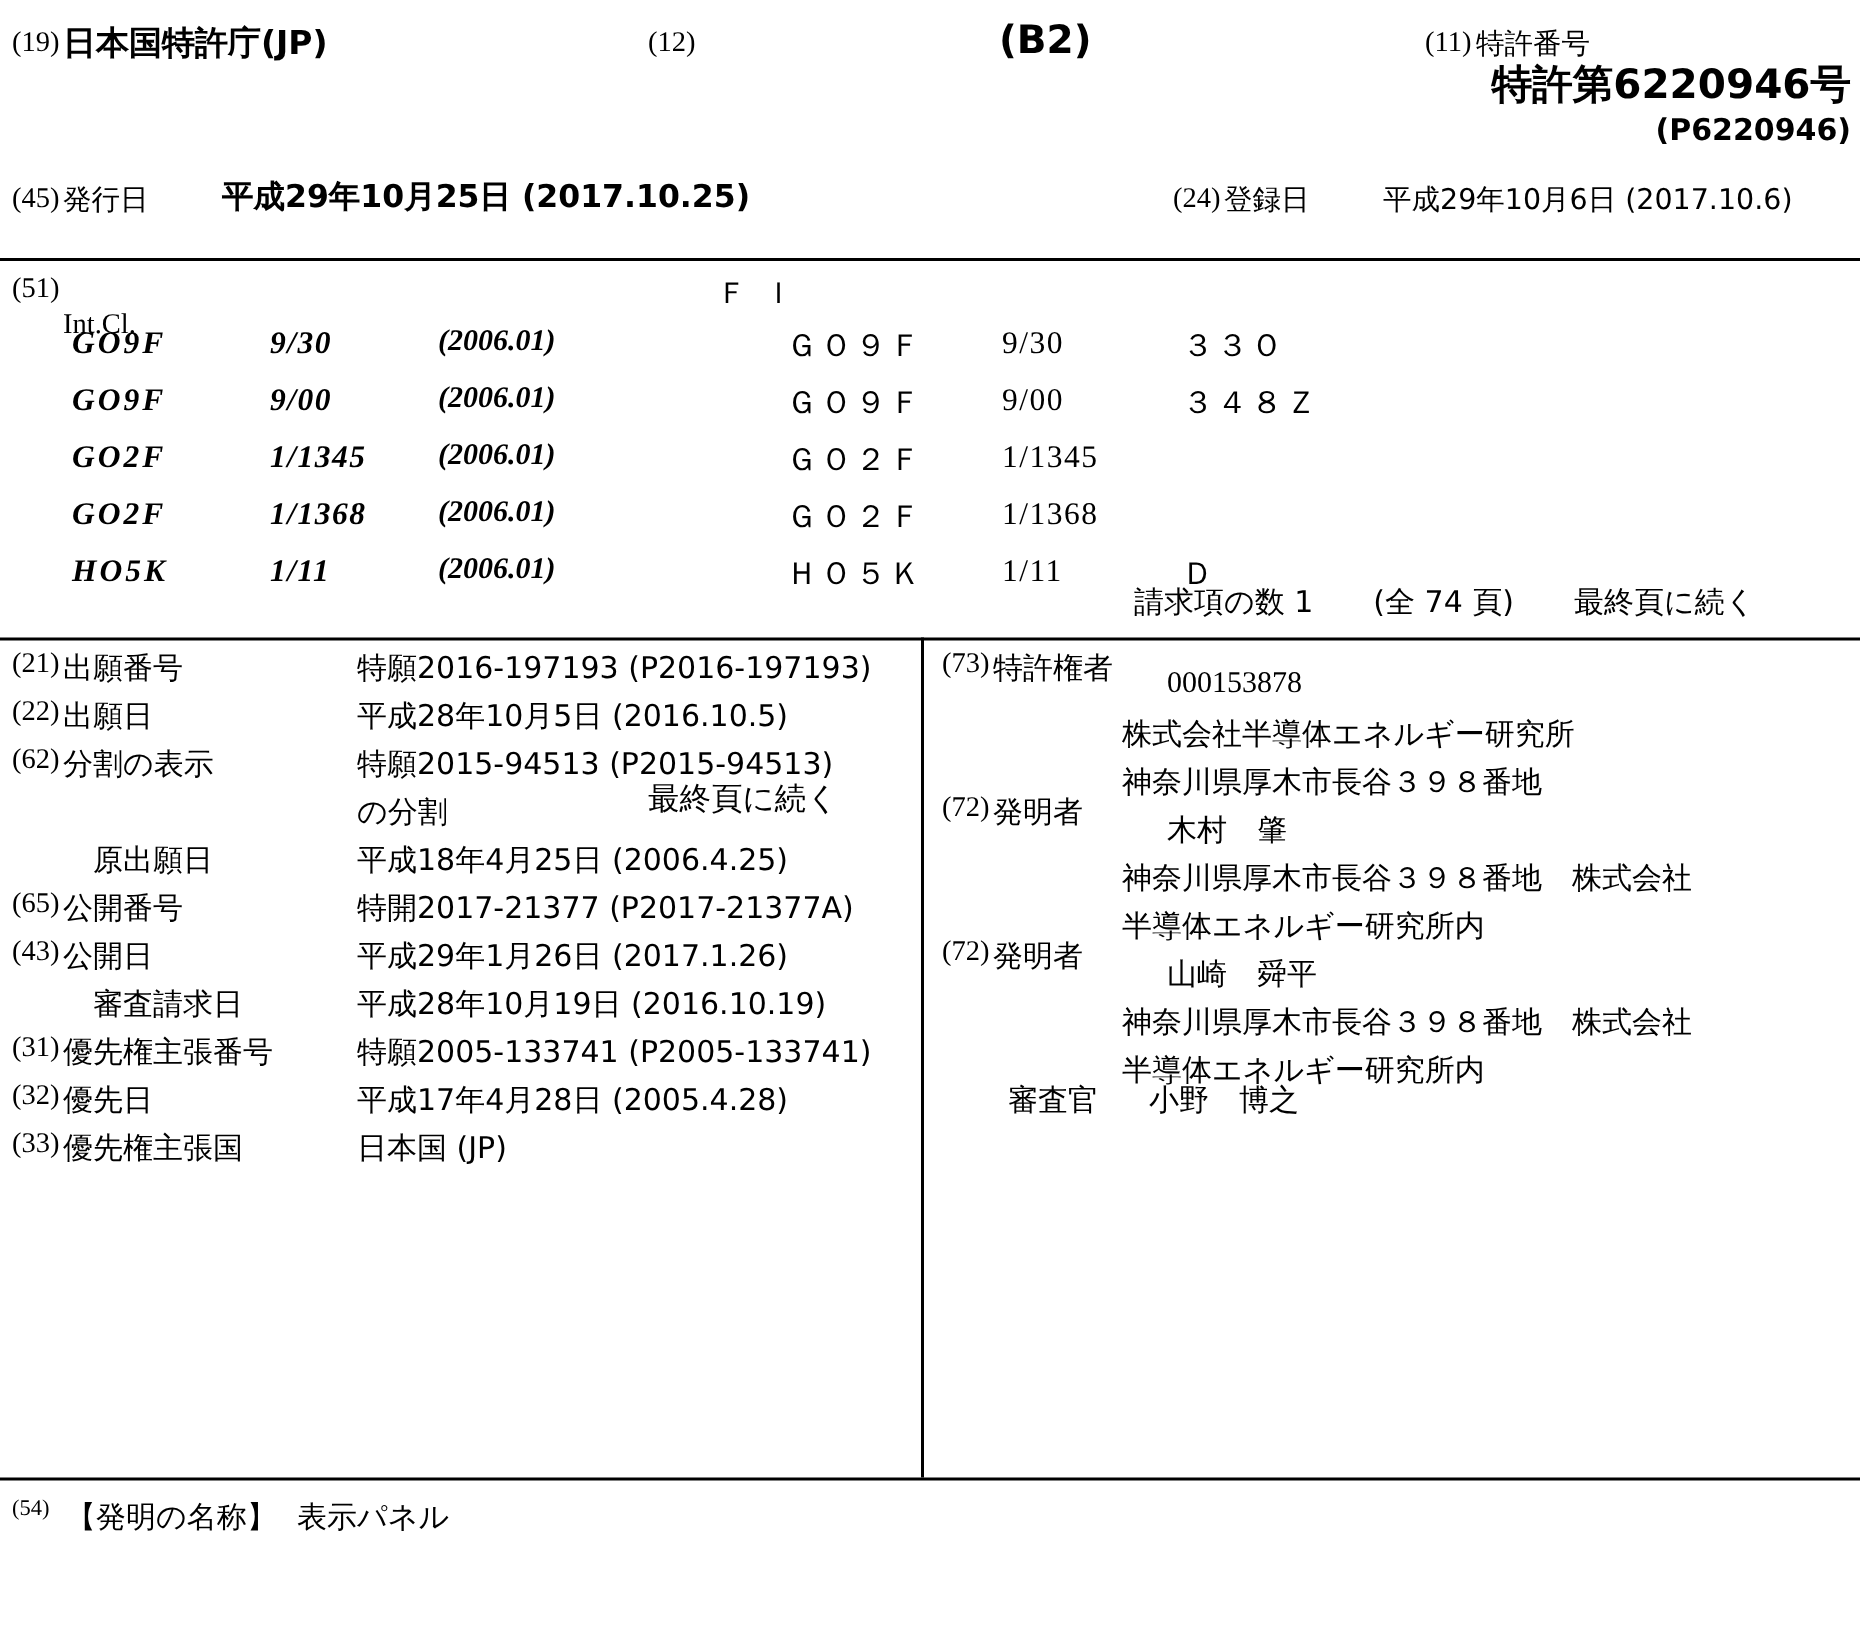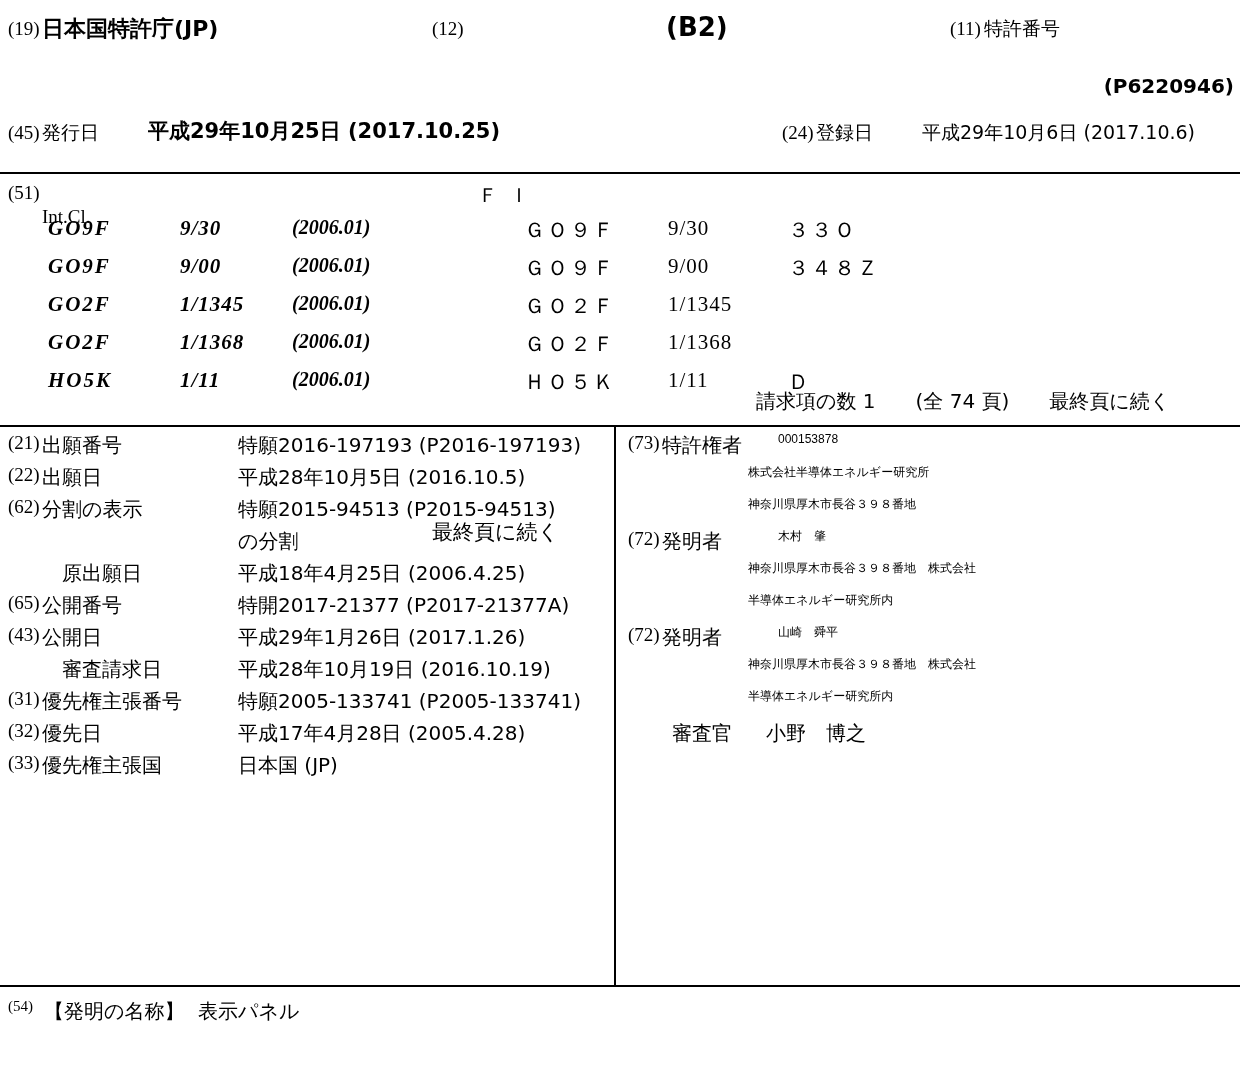--- a/index.html
+++ b/index.html
@@ -169,22 +169,22 @@
   .p-row .pcode {
     position: absolute; left: 8px; top: 0; font-size: 19px;
     font-family: "Liberation Serif", serif;
   }
   .p-row .plabel {
     position: absolute; left: 42px; top: 0; font-size: 20px;
     font-family: "DejaVu Sans", sans-serif;
     white-space: nowrap;
   }
   .p-row .pvalue {
-    position: absolute; left: 158px; top: 0; font-size: 12px;
-    font-family: Liberation Sans, sans-serif;
+    position: absolute; left: 158px; top: 12px; font-size: 20px;
+    font-family: Liberation Serif, serif;
     white-space: nowrap;
   }
   .p-row .pvalue.ind2 { left: 128px; }
   .p-row .pexam-label { position: absolute; left: 52px; top: 0; font-size: 20px; font-family:"DejaVu Sans", sans-serif;}
   .p-row .pexam-value { position: absolute; left: 146px; top: 0; font-size: 20px; font-family:"DejaVu Sans", sans-serif;}
   #cont-note {
     position: absolute; left: 432px; top: 518px;
     font-size: 21px; font-family: "DejaVu Sans", sans-serif;
     white-space: nowrap;
   }
@@ -203,20 +203,21 @@
   <div class="hdr">
     <span id="office-code" class="code">(19)</span>
     <span id="office-name" class="bold-jp">日本国特許庁(JP)</span>
 
     <span id="doc-type-code" class="code">(12)</span>
     <span id="doc-type-kind">(B2)</span>
 
     <span id="patno-code" class="code">(11)</span>
     <span id="patno-label">特許番号</span>
   </div>
+  <span id="patno-value">特許第6220946号</span>
   <span id="patno-paren">(P6220946)</span>
 
   <span id="pub-code" class="code">(45)</span>
   <span id="pub-label">発行日</span>
   <span id="pub-date">平成29年10月25日 (2017.10.25)</span>
 
   <span id="reg-code" class="code">(24)</span>
   <span id="reg-label">登録日</span>
   <span id="reg-date">平成29年10月6日 (2017.10.6)</span>
 

